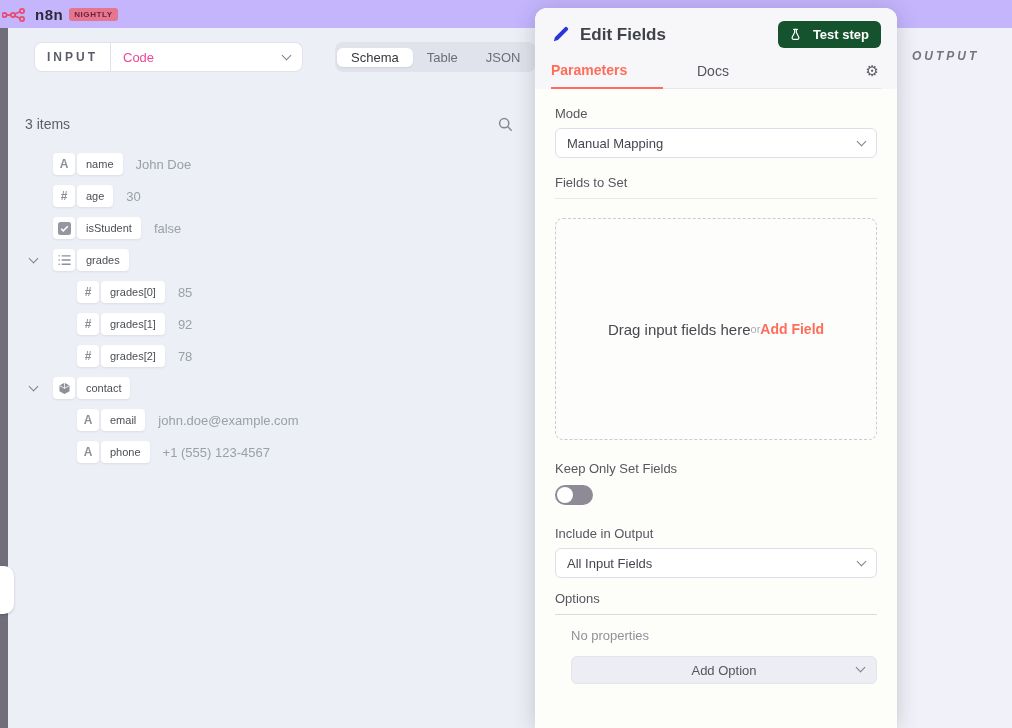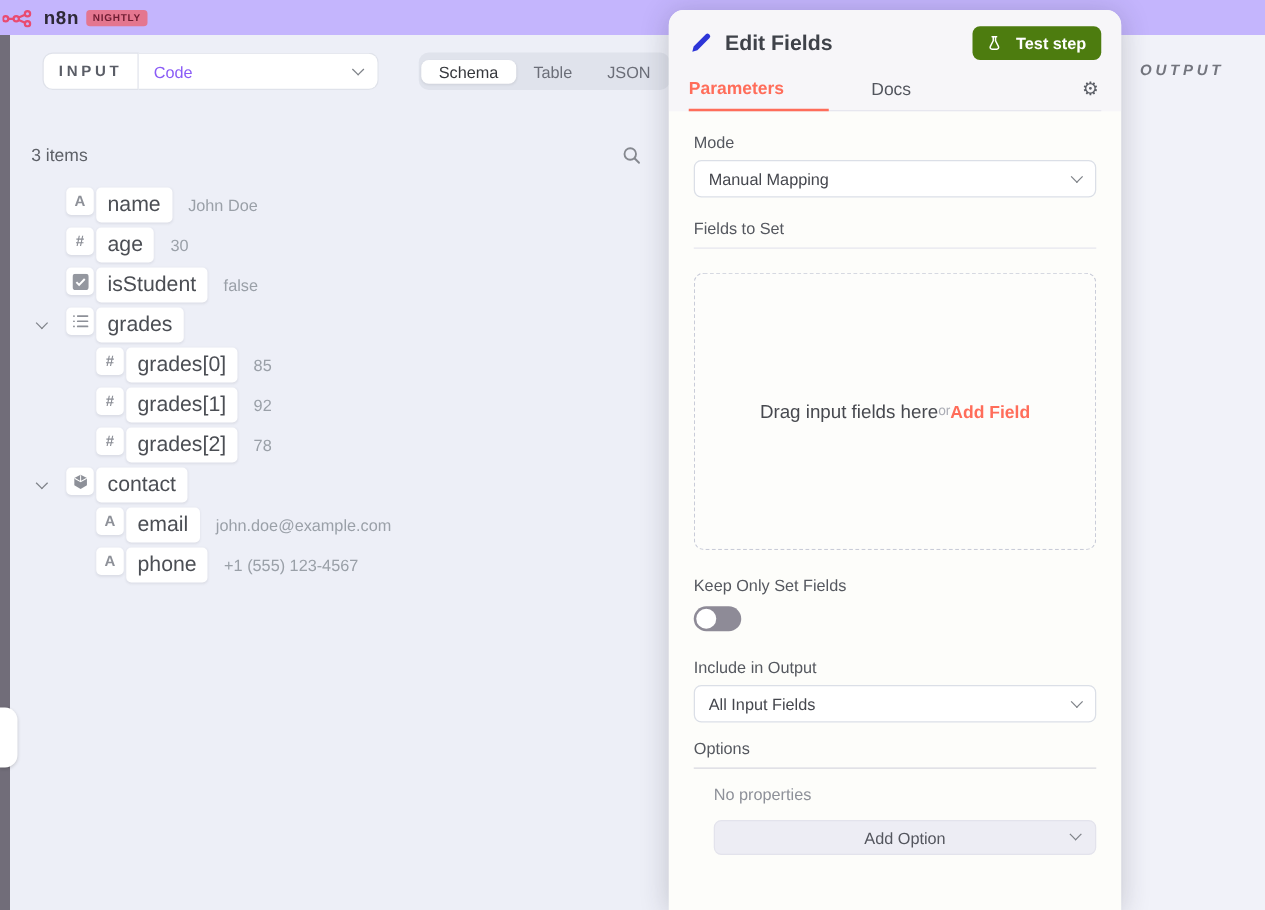--- a/index.html
+++ b/index.html
@@ -25,21 +25,21 @@
   
   .input-panel { position:absolute; left:10px; top:28px; width:888px; height:700px;
     background:#edeff7; border-top-left-radius:12px; z-index:1; }
 
   .io-select-group { position:absolute; left:24px; top:14px; display:flex; height:30px; }
   .io-label-box { display:flex; align-items:center; background:#fff;
     border:1px solid #dfe2ea; border-radius:8px 0 0 8px; padding:0 12px;
     font-size:12px; font-weight:bold; letter-spacing:3px; color:#5a5d66; }
   .io-source-select { display:flex; align-items:center; justify-content:space-between;
     width:192px; background:#fff; border:1px solid #dfe2ea; border-left:none;
-    border-radius:0 8px 8px 0; padding:0 12px; font-size:13px; color:#8b5cf6; cursor:pointer; }
+    border-radius:0 8px 8px 0; padding:0 12px; font-size:13px; color:#ec4899; cursor:pointer; }
 
   .seg-control { position:absolute; left:325px; top:14px; height:30px;
     background:#e0e3ec; border-radius:8px; display:flex; align-items:center; padding:2px; }
   .seg-tab { height:19px; display:flex; align-items:center; padding:0 14px;
     font-size:13px; color:#6b6e78; border-radius:6px; cursor:pointer; }
   .seg-tab.active { background:#fff; color:#35373c; box-shadow:0 1px 2px rgba(0,0,0,.08); }
 
   .items-count { position:absolute; left:15px; top:88px; font-size:14px; color:#5d6067; }
   .search-icon { position:absolute; left:487px; top:88px; cursor:pointer; }
 
@@ -53,32 +53,32 @@
     cursor:pointer; }
   .chev { display:inline-block; width:7px; height:7px;
     border-right:1.7px solid #7e8288; border-bottom:1.7px solid #7e8288;
     transform:rotate(45deg); margin-top:-3px; }
   .pill { display:inline-flex; align-items:stretch; cursor:grab; }
   .pill-icon { width:22px; height:22px; background:#fff; border-radius:4px;
     display:flex; align-items:center; justify-content:center;
     box-shadow:0 1px 2px rgba(68,68,90,.10); color:#8d9098;
     font-size:12px; font-weight:bold; }
   .pill-label { background:#fff; border-radius:4px; margin-left:2px;
-    display:flex; align-items:center; padding:4px 9px; font-size:17px; color:#4b4e54;
+    display:flex; align-items:center; padding:4px 9px; font-size:11px; color:#4b4e54;
     box-shadow:0 1px 2px rgba(68,68,90,.10); }
   .tree-value { margin-left:13px; font-size:13px; color:#9aa0a8; }
 
   
   .dialog { position:absolute; left:535px; top:8px; width:362px; height:720px;
     background:#fdfdfa; border-radius:12px 12px 0 0; z-index:3;
     box-shadow:0 2px 22px rgba(40,40,60,.22); overflow:hidden; }
   .dialog-header { background:#f7f6f9; padding:13px 16px 0 16px; }
   .dialog-title-row { display:flex; align-items:center; }
   .dialog-title { font-size:17px; font-weight:bold; color:#3f4249; margin-left:10px; flex:1; }
-  .test-step-btn { display:flex; align-items:center; gap:12px; background:#4d7c0f;
+  .test-step-btn { display:flex; align-items:center; gap:12px; background:#14532d;
     color:#fff; font-size:13px; font-weight:bold; border:none; border-radius:6px;
     padding:6px 12px; cursor:pointer; }
   .dialog-tabs { display:flex; align-items:flex-end; margin-top:14px;
     border-bottom:1px solid #e7e7ef; position:relative; }
   .dlg-tab { font-size:14px; padding:0 2px 9px 2px; margin-right:32px; cursor:pointer;
     color:#53565e; }
   .dlg-tab.active { color:#ff6d5a; font-weight:bold; border-bottom:2px solid #ff6d5a;
     margin-bottom:-1px; padding-left:0; padding-right:0; width:112px; text-align:left; }
   .gear-icon { position:absolute; right:2px; bottom:8px; font-size:15px; color:#5b5e66;
     cursor:pointer; font-family:"DejaVu Sans",sans-serif; }

